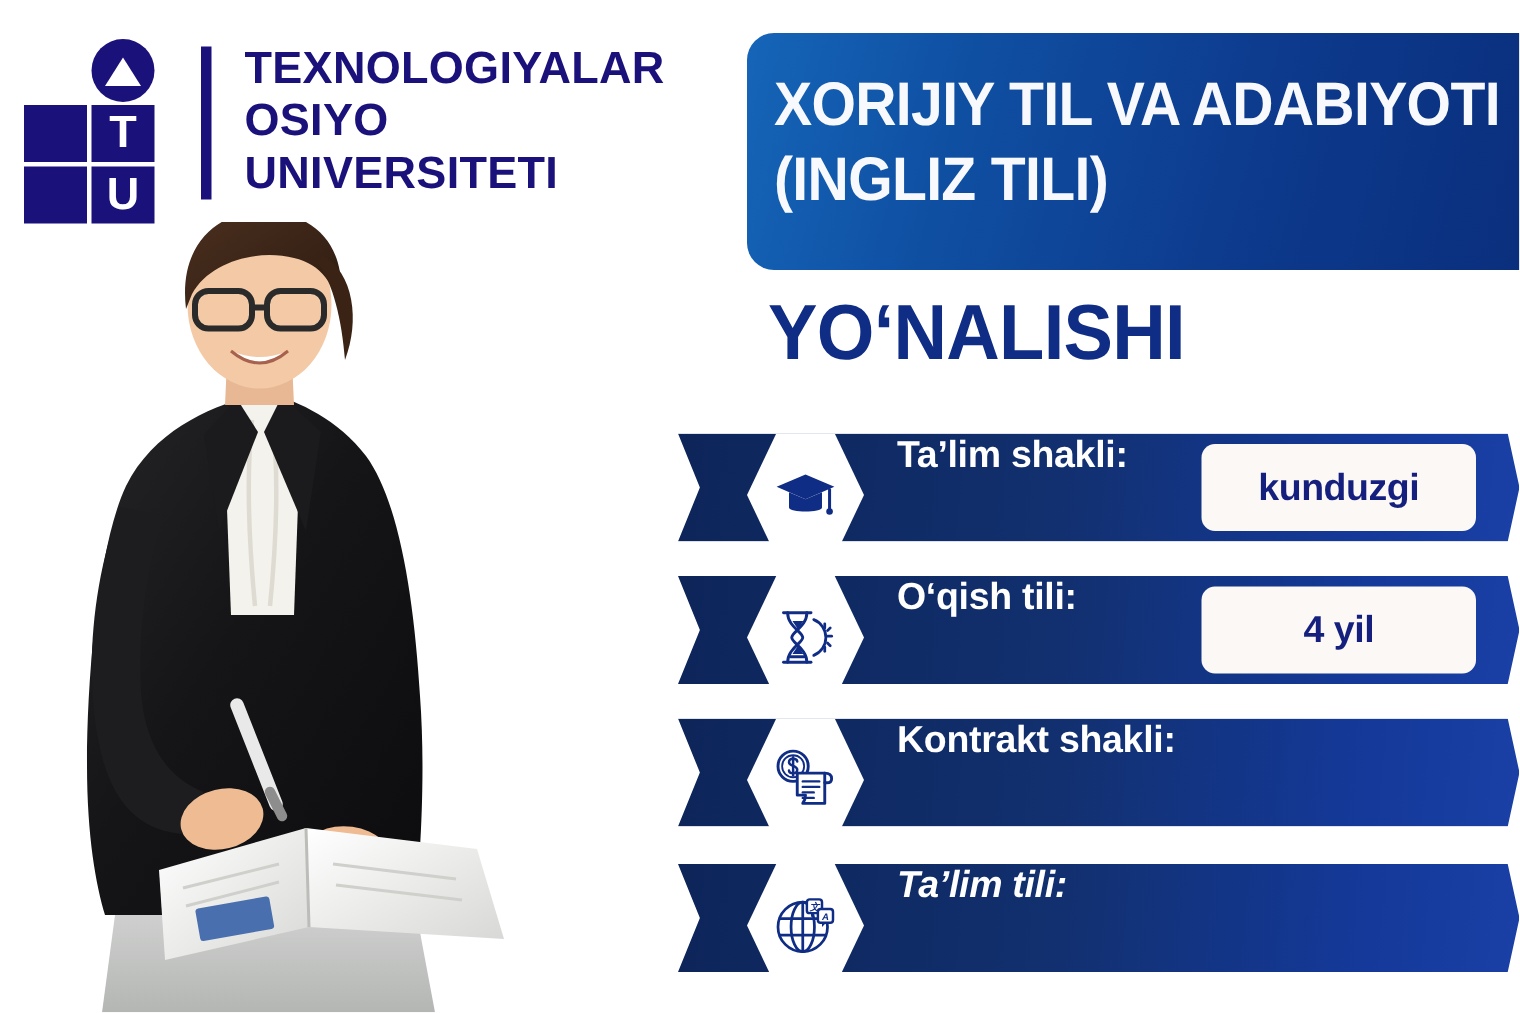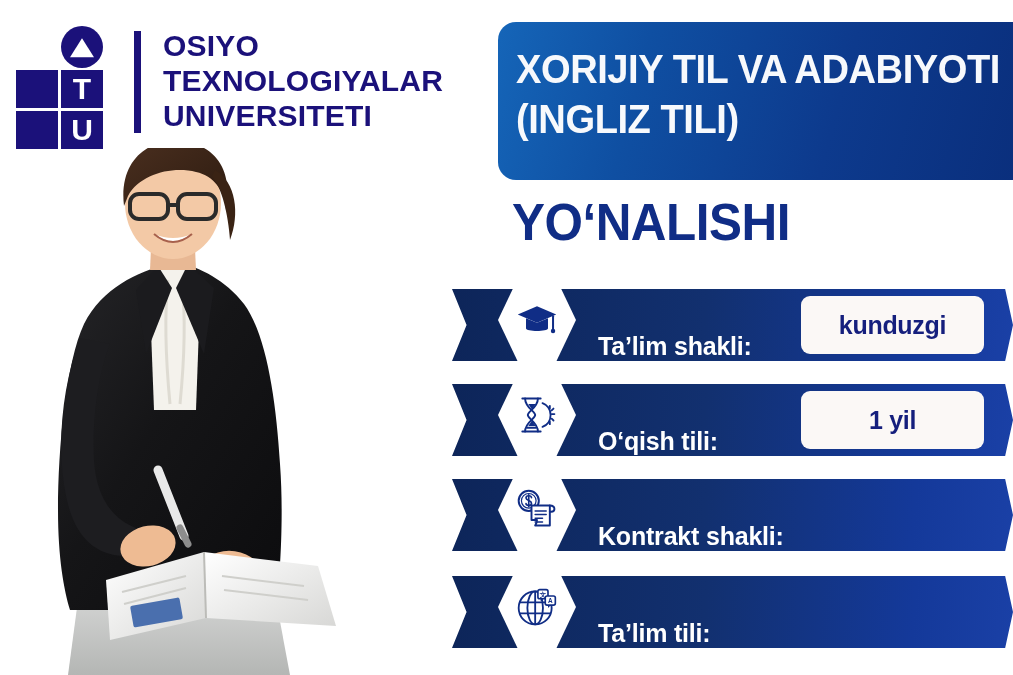--- a/index.html
+++ b/index.html
@@ -135,37 +135,37 @@
     white-space: nowrap;
   }
 
   
   .info-row {
     position: absolute;
     left: 452px;
     width: 561px;
     height: 72px;
     display: flex;
-    align-items: flex-end;
+    align-items: flex-start;
     background: linear-gradient(95deg, #0d2559 0%, #12306f 45%, #14399a 82%, #1a40a6 100%);
     clip-path: polygon(
        0% 0%,
        98.6% 0%,
        100% 50%,
        98.6% 100%,
        0% 100%,
        2.6% 50%
     );
     filter: drop-shadow(0 3px 3px rgba(0,0,0,0.18));
   }
 
   #row-0 { top: 289px; }
   #row-1 { top: 384px; }
   #row-2 { top: 479px; }
-  #row-3 { top: 576px; }
+  #row-3 { top: 576px; font-style: italic; }
 
   .hexwrap {
     position: relative;
     flex: none;
     margin-left: 46px;
     width: 78px;
     height: 82px;
     display: flex;
     align-items: center;
     justify-content: center;
@@ -238,22 +238,22 @@
       </div>
       <div class="lg-sq tl"></div>
       <div class="lg-sq bl"></div>
       <div class="lg-letterbox t">T</div>
       <div class="lg-letterbox u">U</div>
     </div>
 
     <div id="logo-divider"></div>
 
     <div id="logo-text">
+      <div>TEXNOLOGIYALAR</div>
       <div>OSIYO</div>
-      <div>TEXNOLOGIYALAR</div>
       <div>UNIVERSITETI</div>
     </div>
   </div>
 
   <div id="header-banner">
     <div class="ttl">XORIJIY TIL VA ADABIYOTI</div>
     <div class="ttl">(INGLIZ TILI)</div>
   </div>
 
   <div id="direction-word">YO‘NALISHI</div>
@@ -367,21 +367,21 @@
           <path d="M38 14 L38 17"></path>
           <path d="M43 23 L40 23"></path>
           <path d="M38 31 L38 34"></path>
           <path d="M42 17 L40 19"></path>
           <path d="M42 30 L40 28"></path>
         </g>
       </svg>
     </div>
     <div class="row-label">O‘qish tili:</div>
     <div class="value-box">
-      <span>1 yil</span>
+      <span>4 yil</span>
     </div>
   </div>
 
   <div class="info-row" id="row-2">
     <div class="hexwrap">
       <div class="hexbg"></div>
       <svg viewBox="0 0 48 48" xmlns="http://www.w3.org/2000/svg" aria-hidden="true">
         <circle cx="15" cy="14" r="11" fill="none" stroke="#102d86" stroke-width="2.1"></circle>
         <circle cx="15" cy="14" r="8" fill="none" stroke="#102d86" stroke-width="1.3"></circle>
         <path d="M15 7.5 L15 20.5" stroke="#102d86" stroke-width="1.8" stroke-linecap="round"></path>

